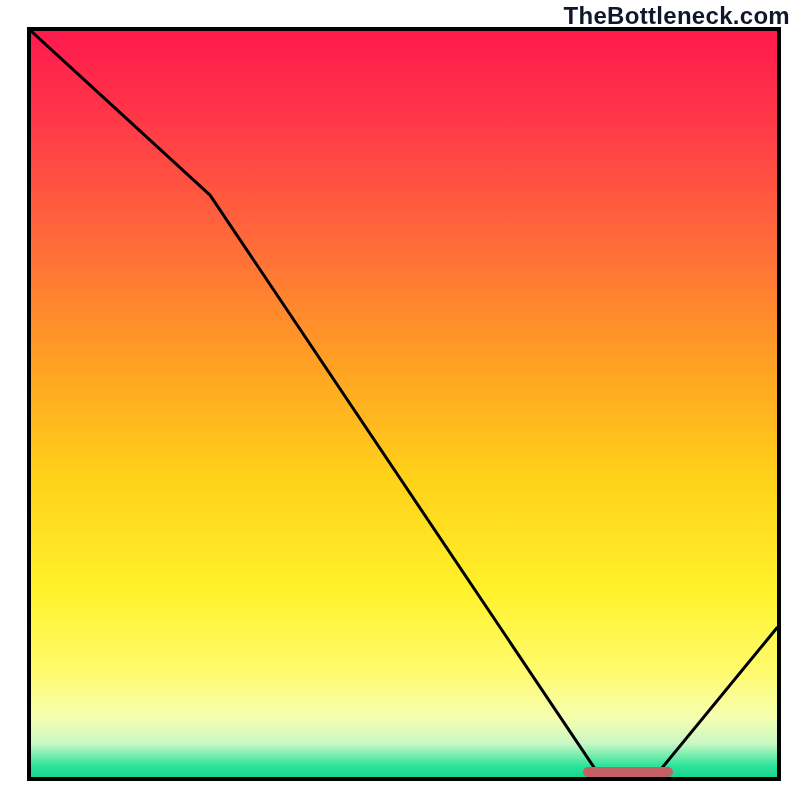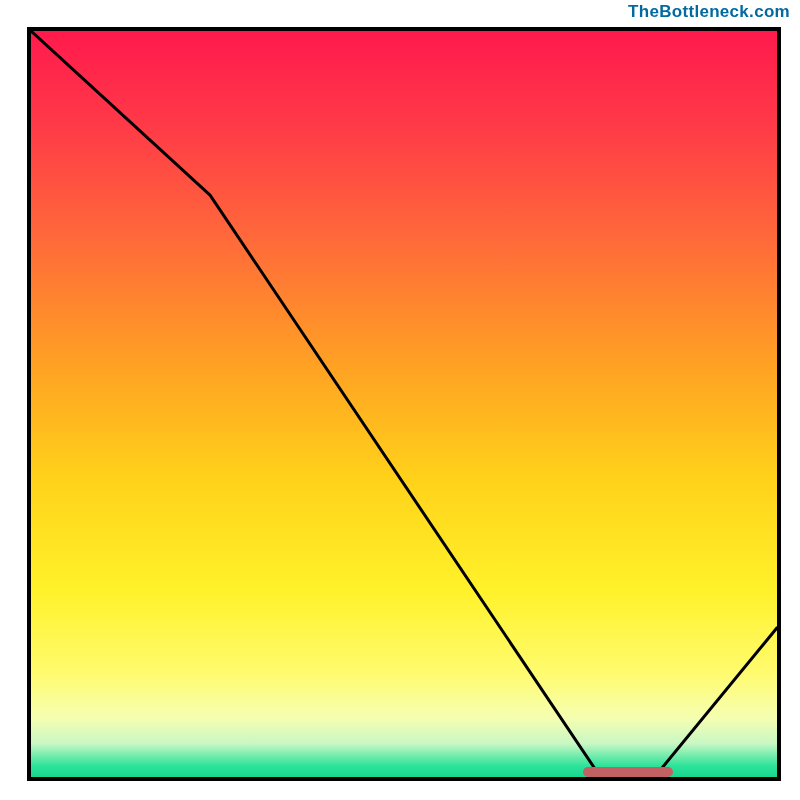--- a/index.html
+++ b/index.html
@@ -13,23 +13,23 @@
   }
   .frame {
     position: relative;
     width: 800px;
     height: 800px;
   }
   .watermark {
     position: absolute;
     top: 2px;
     right: 10px;
-    font-size: 17px;
+    font-size: 24px;
     font-weight: 600;
-    color: #0369a1;
+    color: #0f172a;
     letter-spacing: 0.3px;
     z-index: 10;
   }
   .plot-area {
     position: absolute;
     left: 27px;
     top: 27px;
     width: 746px;
     height: 746px;
     border: 4px solid #000;

